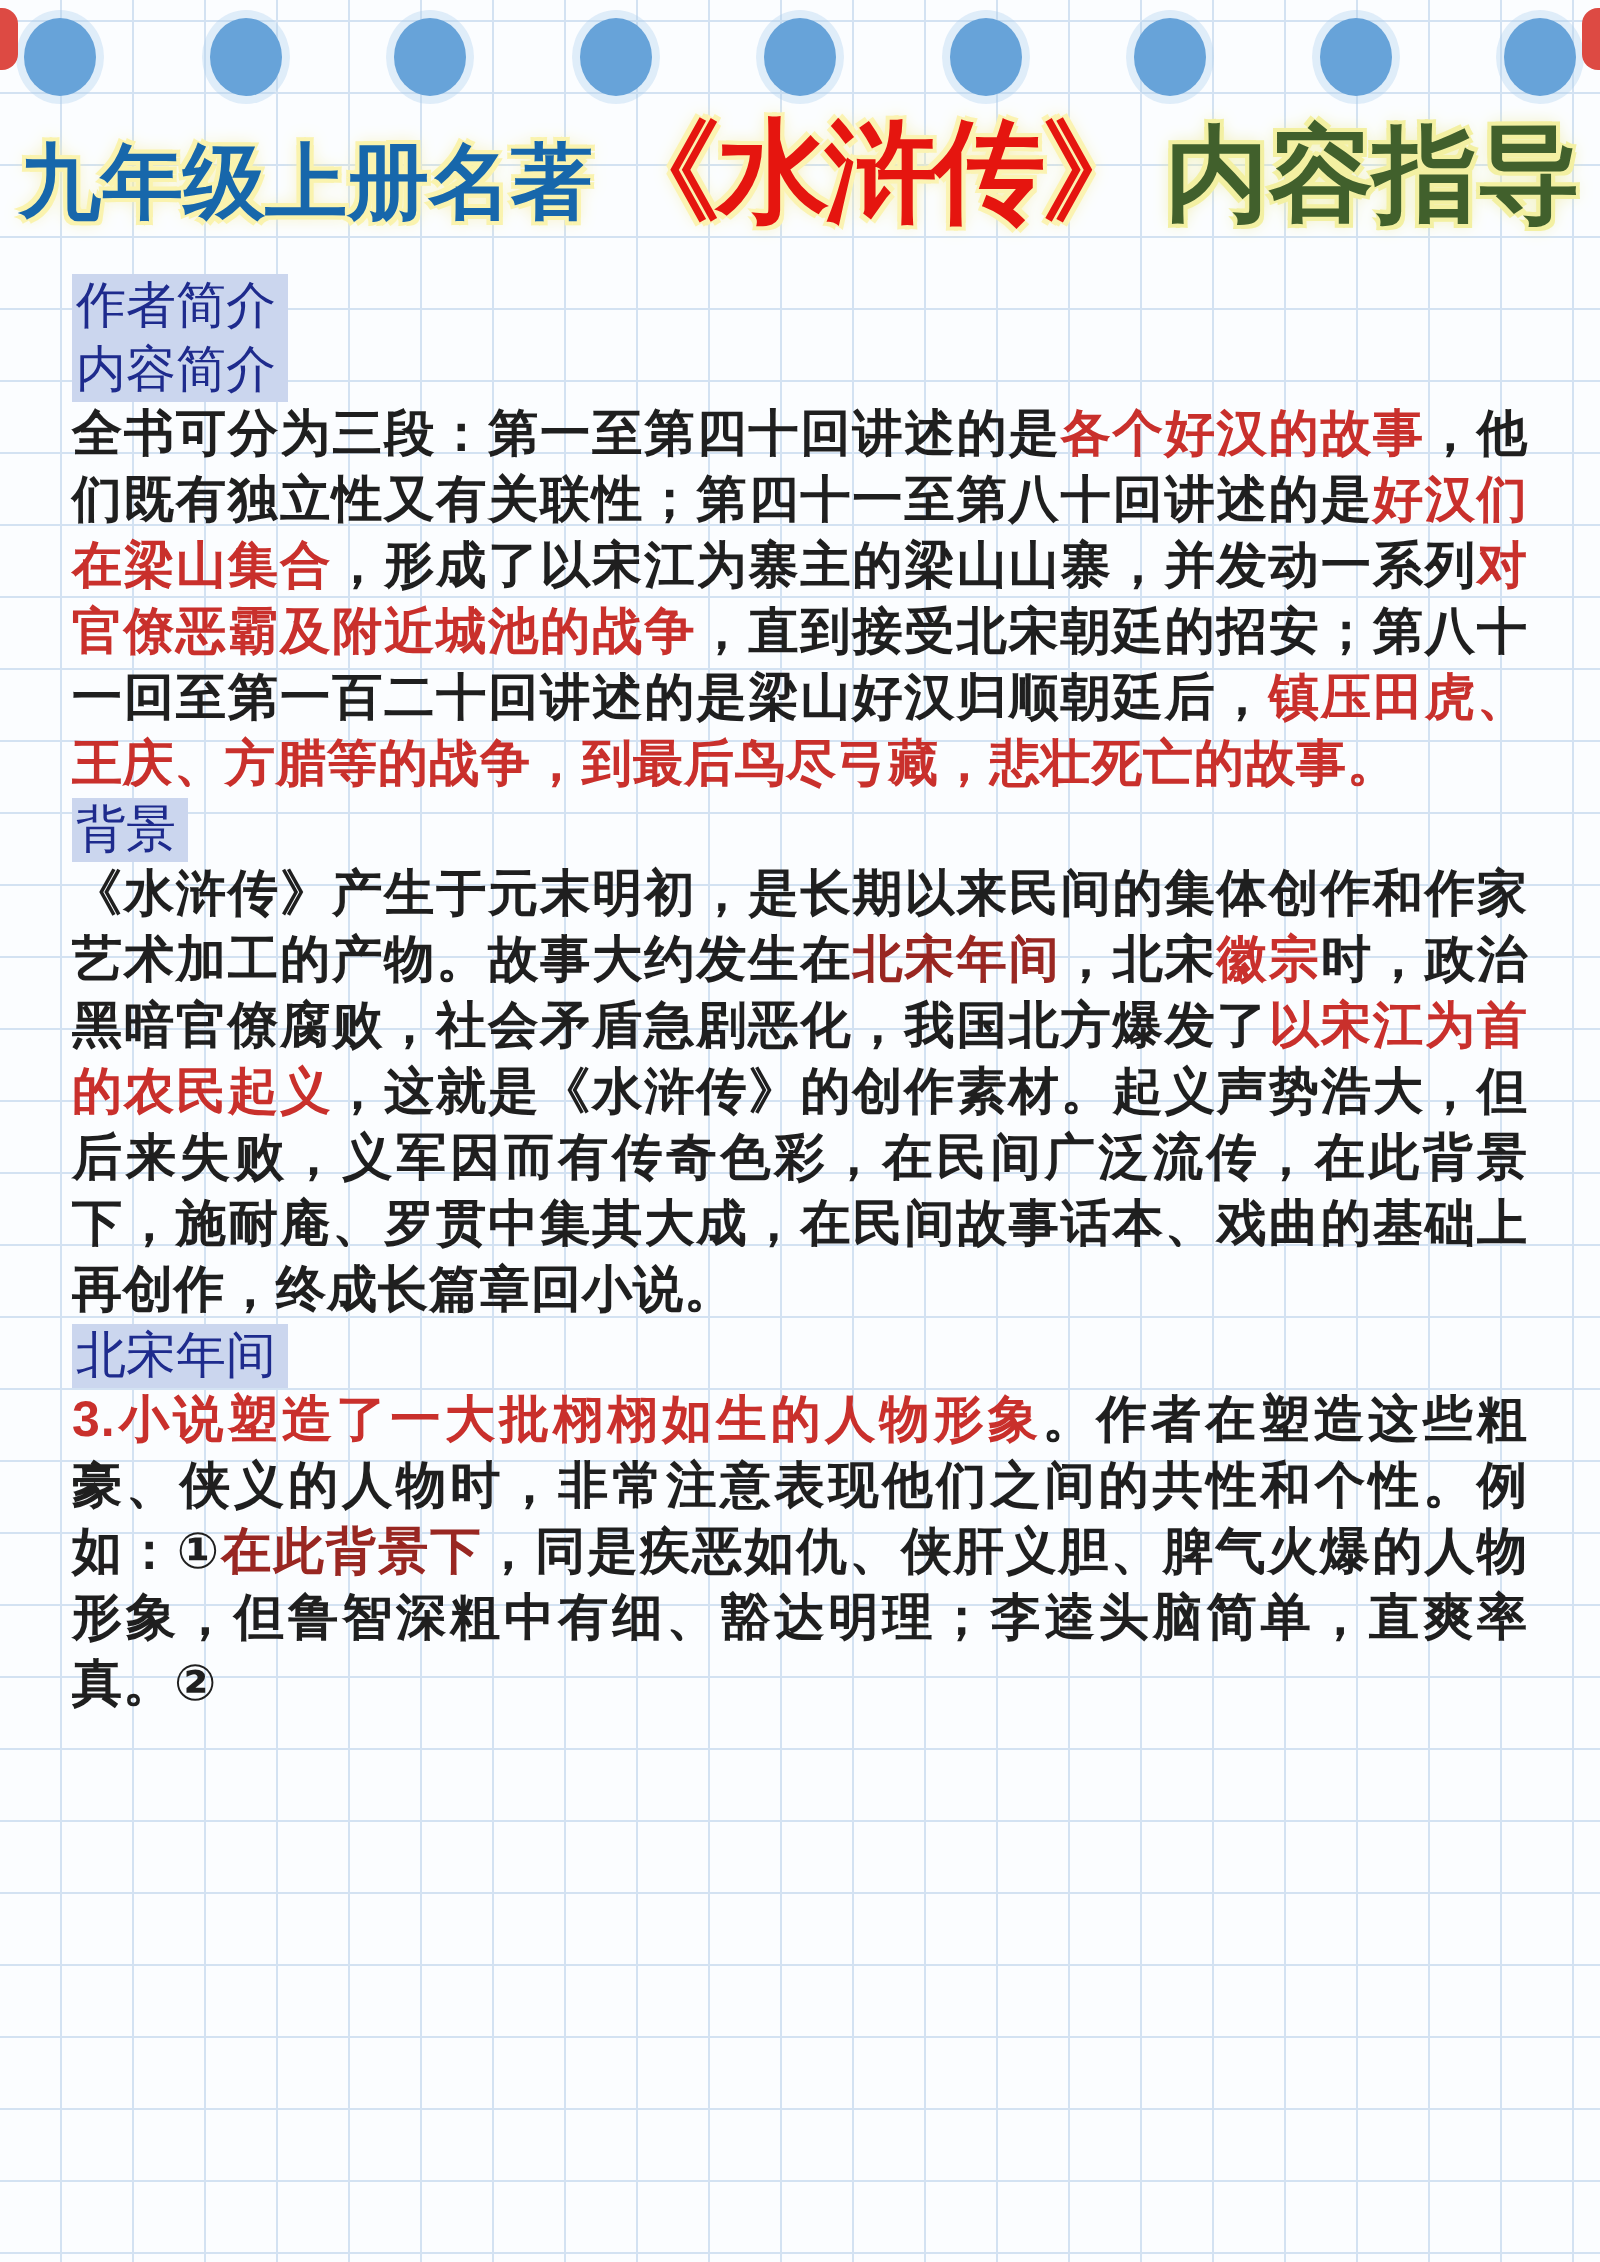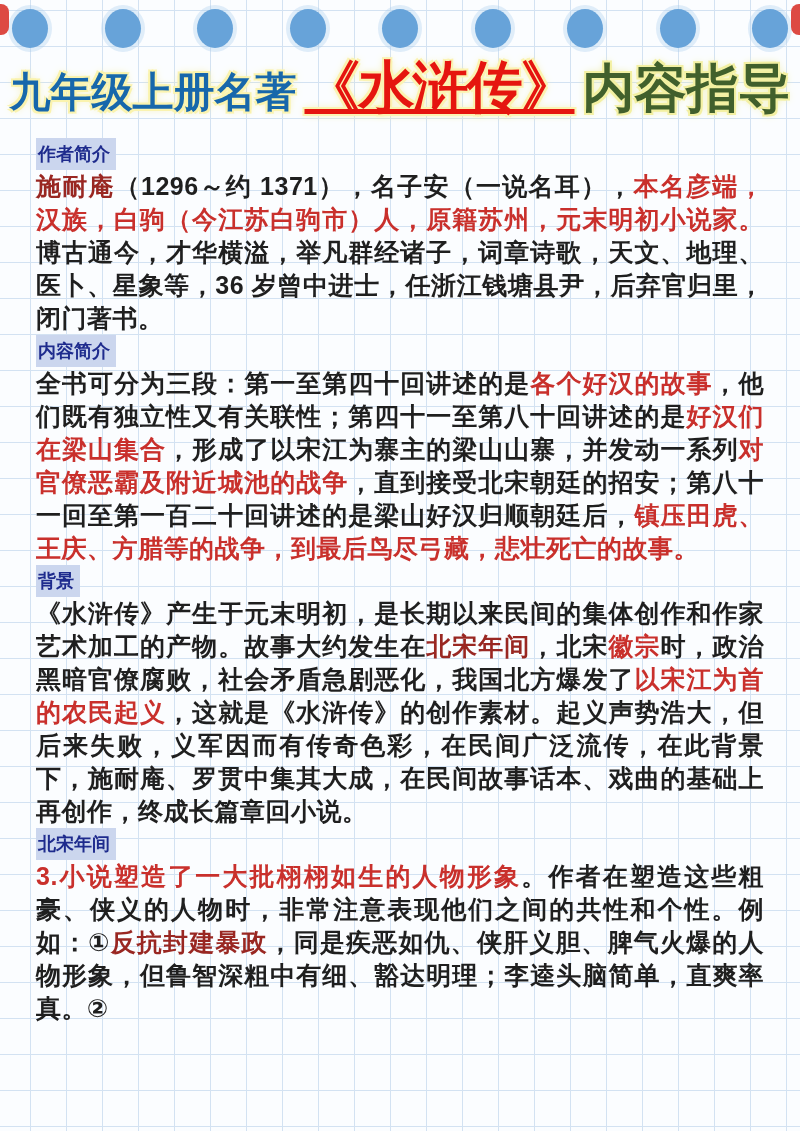--- a/index.html
+++ b/index.html
@@ -49,36 +49,35 @@
     font-size: 41px; color: var(--title-blue, #1767ab);
     text-shadow: -2px -2px 0 #faf3ae, 2px -2px 0 #faf3ae, -2px 2px 0 #faf3ae,
                   2px 2px 0 #faf3ae, 0 0 9px #f6eda0;
     margin-top: 42px;
   }
   .title .t-book {
     font-size: 56px; color: var(--title-red, #e5150f);
     letter-spacing: -2px;
     text-shadow: -2px -2px 0 #fbf3b2, 2px -2px 0 #fbf3b2, -2px 2px 0 #fbf3b2,
                   2px 2px 0 #fbf3b2, 0 0 9px #f6eda0;
-    text-decoration: underline;
   }
   .title .t-topic {
     font-size: 52px; color: var(--title-green, #41602c);
     text-shadow: -2px -2px 0 #f3f0a2, 2px -2px 0 #f3f0a2, -2px 2px 0 #f3f0a2,
                   2px 2px 0 #f3f0a2, 0 0 9px #eeeb9a;
   }
 
   
   .content { padding: 12px 36px 0 36px; }
   .section { margin: 0; }
   .sec-head {
     display: table;
     margin: 0; padding: 0 6px 0 2px;
-    font-size: 18px; line-height: 32px;
-    font-weight: bold;
+    font-size: 25px; line-height: 32px;
+    font-weight: normal;
     color: var(--heading-navy, #1e2b8d);
     background: var(--heading-highlight, #cbd6ee);
   }
   .sec-body {
     margin: 0;
     font-size: 25px; line-height: 33px;
     font-weight: 600;
     text-align: justify;
     color: var(--body-black, #1f1f1f);
     letter-spacing: 0.5px;
@@ -109,29 +108,28 @@
 
   <h1 class="title">
     <span class="t-grade">九年级上册名著</span>
     <span class="t-book">《水浒传》</span>
     <span class="t-topic">内容指导</span>
   </h1>
 
   <main class="content" id="sections">
       <section class="section">
         <h2 class="sec-head">作者简介</h2>
-        <p class="sec-body"><span class="run-darkred">施耐庵</span><span class="run-black">（1296～约 1371），名子安（一说名耳），</span><span class="run-red">本名彦端，汉族，白驹（今江苏白驹市）人，原籍苏州，元末明初小说家。</span><span class="run-black">博古通今，才华横溢，举凡群经诸子，词章诗歌，天文、地理、医卜、星象等，36 岁曾中进士，任浙江钱塘县尹，后弃官归里，闭门著书。</span></p>
       </section>
       <section class="section">
         <h2 class="sec-head">内容简介</h2>
         <p class="sec-body"><span class="run-black">全书可分为三段：第一至第四十回讲述的是</span><span class="run-red">各个好汉的故事</span><span class="run-black">，他们既有独立性又有关联性；第四十一至第八十回讲述的是</span><span class="run-red">好汉们在梁山集合</span><span class="run-black">，形成了以宋江为寨主的梁山山寨，并发动一系列</span><span class="run-red">对官僚恶霸及附近城池的战争</span><span class="run-black">，直到接受北宋朝廷的招安；第八十一回至第一百二十回讲述的是梁山好汉归顺朝廷后，</span><span class="run-red">镇压田虎、王庆、方腊等的战争，到最后鸟尽弓藏，悲壮死亡的故事。</span></p>
       </section>
       <section class="section">
         <h2 class="sec-head">背景</h2>
         <p class="sec-body"><span class="run-black">《水浒传》产生于元末明初，是长期以来民间的集体创作和作家艺术加工的产物。故事大约发生在</span><span class="run-darkred">北宋年间</span><span class="run-black">，北宋</span><span class="run-red">徽宗</span><span class="run-black">时，政治黑暗官僚腐败，社会矛盾急剧恶化，我国北方爆发了</span><span class="run-red">以宋江为首的农民起义</span><span class="run-black">，这就是《水浒传》的创作素材。起义声势浩大，但后来失败，义军因而有传奇色彩，在民间广泛流传，在此背景下，施耐庵、罗贯中集其大成，在民间故事话本、戏曲的基础上再创作，终成长篇章回小说。</span></p>
       </section>
       <section class="section">
         <h2 class="sec-head">北宋年间</h2>
-        <p class="sec-body"><span class="run-red">3.小说塑造了一大批栩栩如生的人物形象</span><span class="run-black">。作者在塑造这些粗豪、侠义的人物时，非常注意表现他们之间的共性和个性。例如：①</span><span class="run-darkred">反抗封建暴政</span><span class="run-black">，同是疾恶如仇、侠肝义胆、脾气火爆的人物形象，但鲁智深粗中有细、豁达明理；李逵头脑简单，直爽率真。②</span></p>
+        <p class="sec-body"><span class="run-red">3.小说塑造了一大批栩栩如生的人物形象</span><span class="run-black">。作者在塑造这些粗豪、侠义的人物时，非常注意表现他们之间的共性和个性。例如：①</span><span class="run-darkred">在此背景下</span><span class="run-black">，同是疾恶如仇、侠肝义胆、脾气火爆的人物形象，但鲁智深粗中有细、豁达明理；李逵头脑简单，直爽率真。②</span></p>
       </section>
     </main>
 
 </div>
 
 </body></html>

